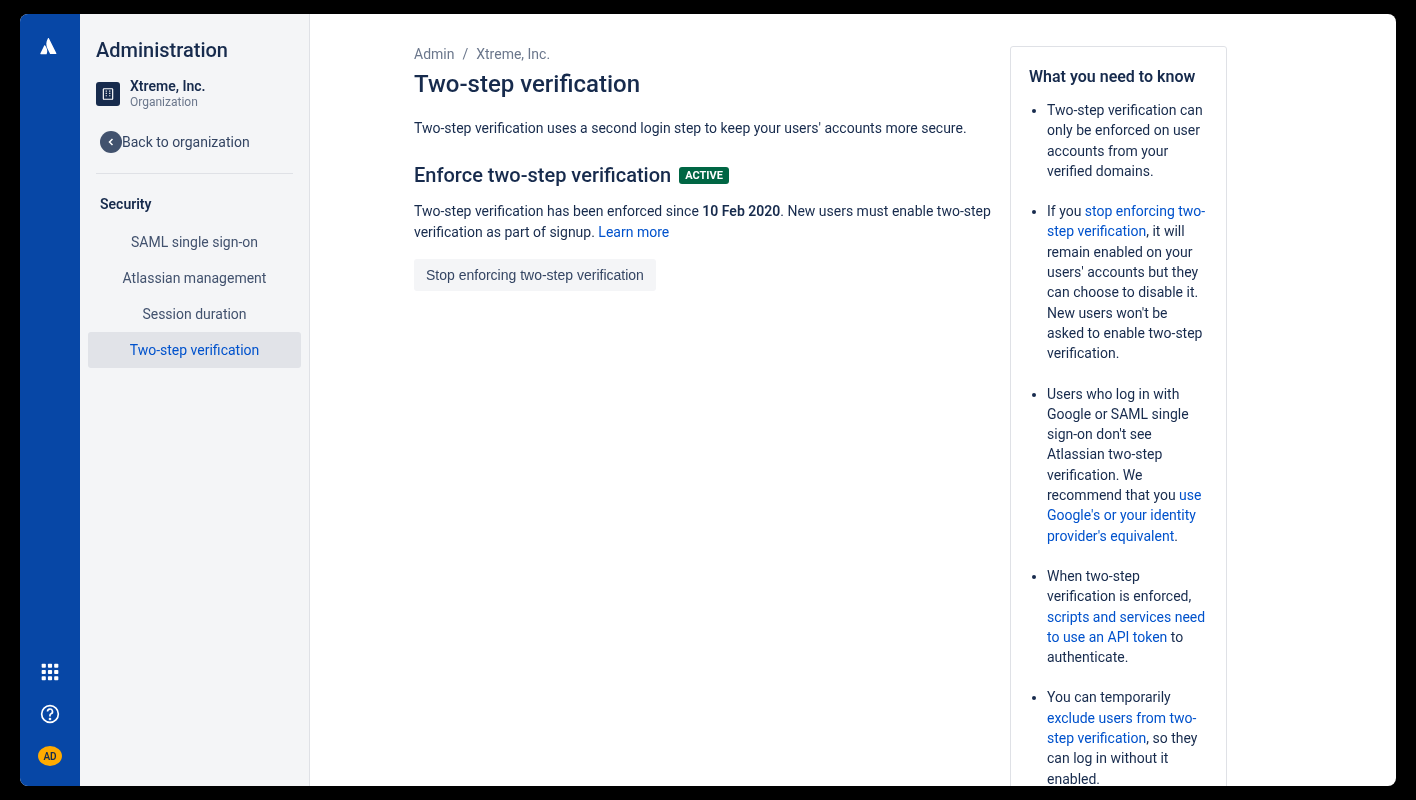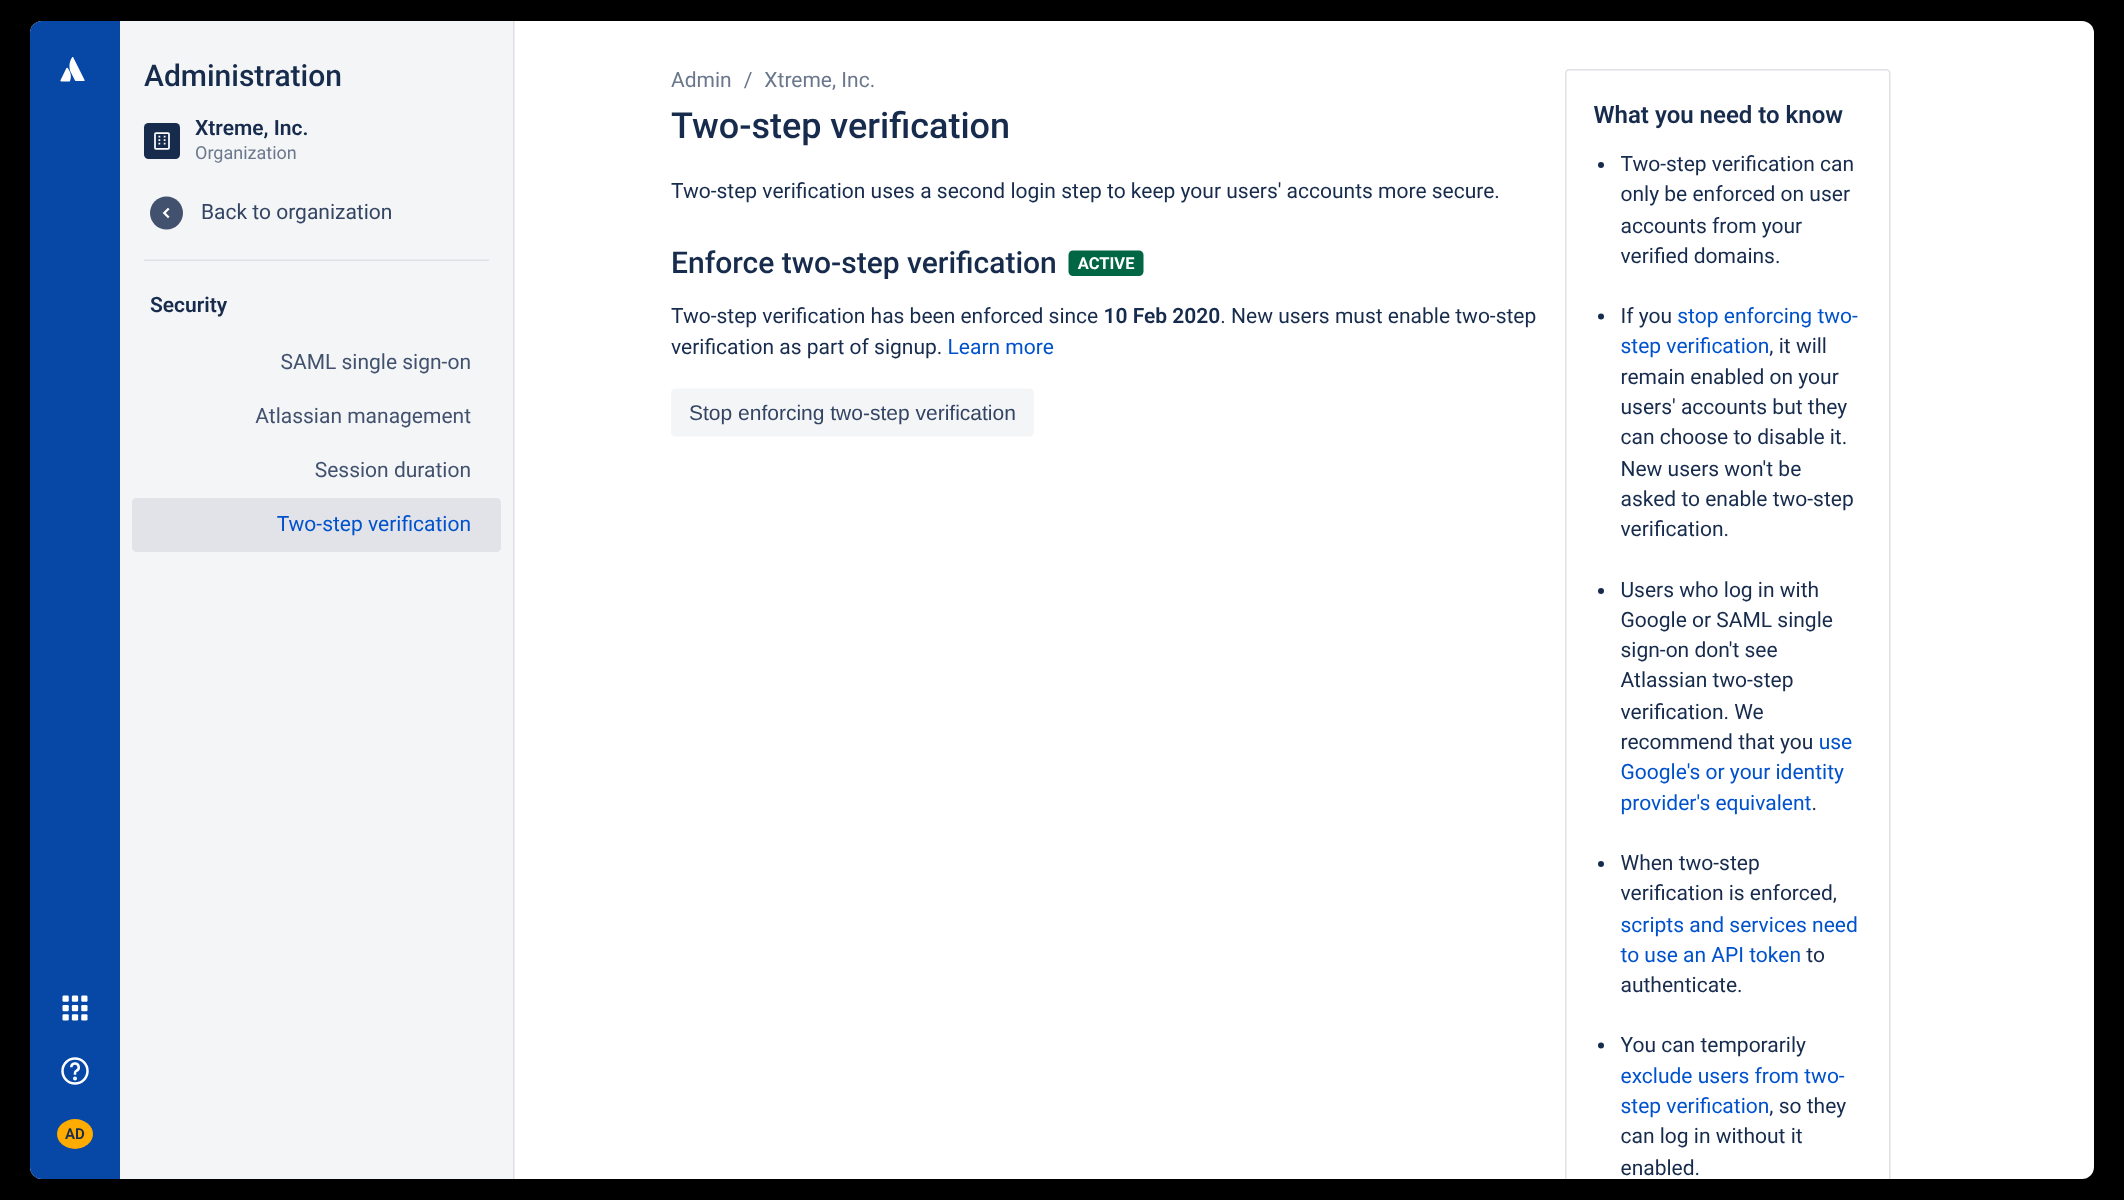--- a/index.html
+++ b/index.html
@@ -38,21 +38,21 @@
     .apps-icon { width: 20px; height: 20px; color: #fff; cursor: pointer; }
     .help-icon { width: 20px; height: 20px; color: #fff; cursor: pointer; }
     .avatar {
       width: 24px; height: 20px; border-radius: 50%;
       background: #ffab00; color: #172b4d;
       font-size: 10px; font-weight: 600;
       display: flex; align-items: center; justify-content: center;
       cursor: pointer;
     }
     .sidebar {
-      width: 263px;
+      width: 230px;
       background: #f4f5f7;
       border-right: 1px solid #dfe1e6;
       padding: 24px 0 0 0;
       display: flex;
       flex-direction: column;
     }
     .sidebar-title {
       font-size: 20px;
       font-weight: 500;
       color: #172b4d;
@@ -70,21 +70,21 @@
       background: #172b4d;
       display: flex; align-items: center; justify-content: center;
     }
     .org-name {
       font-size: 14px; font-weight: 600; color: #172b4d; line-height: 1.2;
     }
     .org-sub {
       font-size: 12px; color: #6b778c; line-height: 1.2;
     }
     .back-row {
-      display: flex; align-items: center; gap: 12px;
+      display: flex; align-items: center; 
       padding: 10px 16px 14px 20px;
       cursor: pointer;
     }
     .back-icon {
       width: 22px; height: 22px; border-radius: 50%;
       background: #42526e;
       display: flex; align-items: center; justify-content: center;
     }
     .back-text { font-size: 14px; color: #344563; }
     .divider {
@@ -95,21 +95,21 @@
       font-size: 14px; font-weight: 600; color: #172b4d;
       padding: 8px 20px 12px 20px;
     }
     .nav-list { list-style: none; }
     .nav-item {
       font-size: 14px; color: #42526e;
       padding: 10px 20px;
       cursor: pointer;
       border-radius: 3px;
       margin: 0 8px;
-      display: flex; justify-content: flex-end; align-items: center;
+      display: flex; justify-content: center; align-items: center;
     }
     .nav-item.active {
       background: rgba(9,30,66,0.08);
       color: #0052cc;
     }
     .badge {
       font-size: 11px; font-weight: 700;
       padding: 2px 6px; border-radius: 3px;
       background: #eae6ff; color: #403294;
     }

